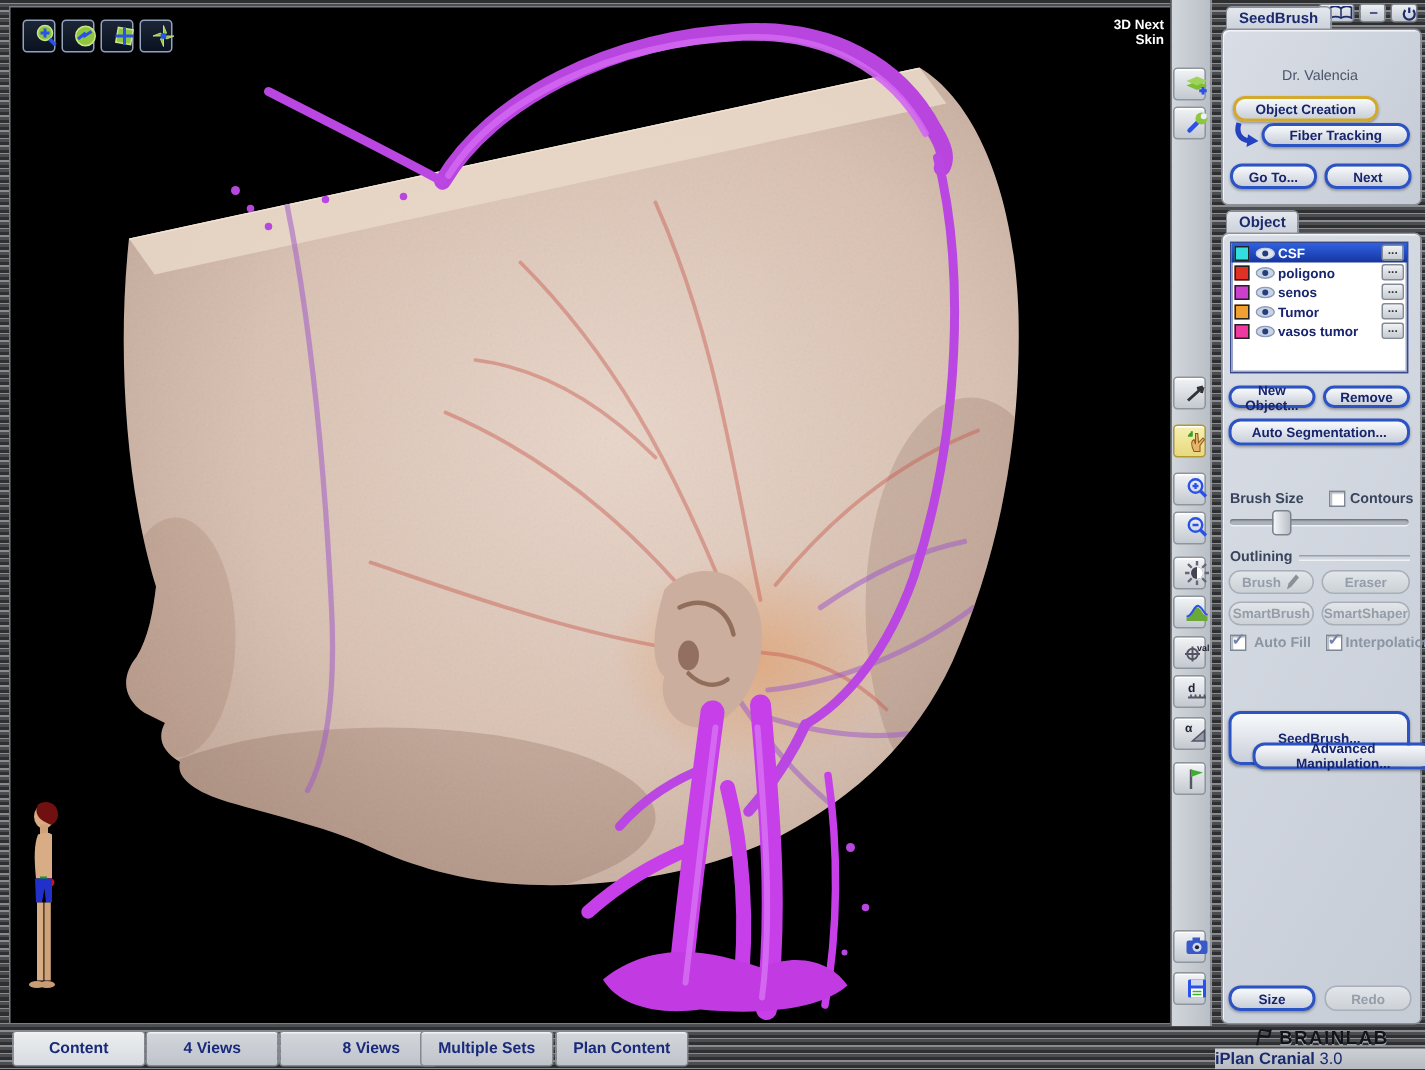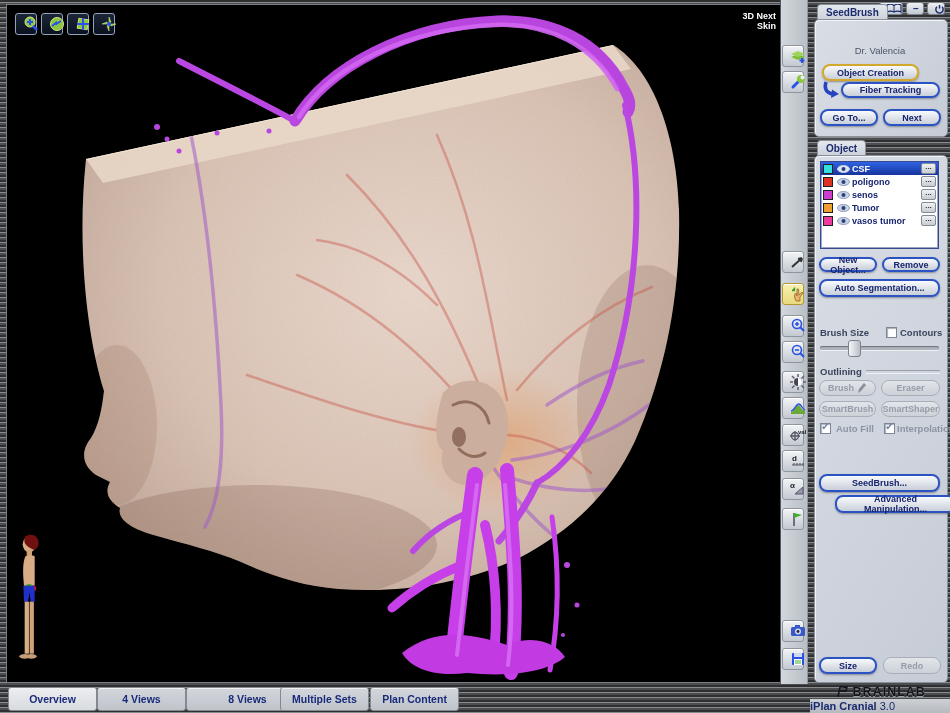--- a/index.html
+++ b/index.html
@@ -389,27 +389,27 @@
 
   <span class="chk dis" style="left:820px;top:423px;">
       <span class="mark">✓</span>
     </span>
   <div class="lbl dis" style="left:836px;top:423px;">Auto Fill</div>
   <span class="chk dis" style="left:884px;top:423px;">
       <span class="mark">✓</span>
     </span>
   <div class="lbl dis" style="left:897px;top:423px;">Interpolation</div>
 
-  <button class="btn" style="left:819px;top:474px;width:121px;height:18px;">SeedBrush...</button>
+  <button class="btn" style="left:819px;top:474px;width:121px;height:36px;">SeedBrush...</button>
   <button class="btn" style="left:820px;top:495px;width:121px;height:18px;margin-left:15px;">Advanced Manipulation...</button>
 
   <button class="btn" style="left:819px;top:657px;width:58px;height:17px;">Size</button>
   <button class="btn dis" style="left:883px;top:657px;width:58px;height:17px;">Redo</button>
 
-  <div class="btab active" style="left:8px;">Overview</div>
+  <div class="btab active" style="left:8px;">Content</div>
   <div class="btab" style="left:97px;">4 Views</div>
   <div class="btab" style="left:186px;padding-left:17px;">8 Views</div>
   <div class="btab" style="left:280px;">Multiple Sets</div>
   <div class="btab" style="left:370px;">Plan Content</div>
 
   <div id="iplanband">
     <div id="iplan"><b>iPlan Cranial</b> <span>3.0</span></div>
   </div>
   <div id="brainlab">
     <svg width="12" height="11" viewBox="0 0 12 11" style="display:inline-block;vertical-align:-1px;">

